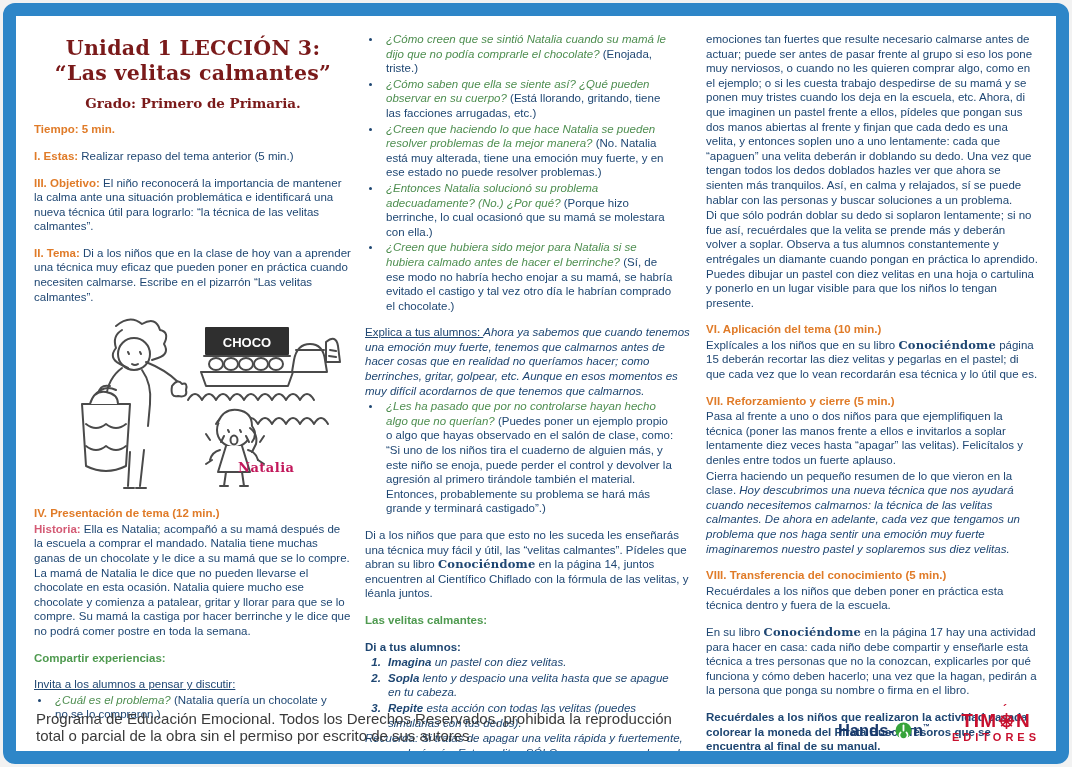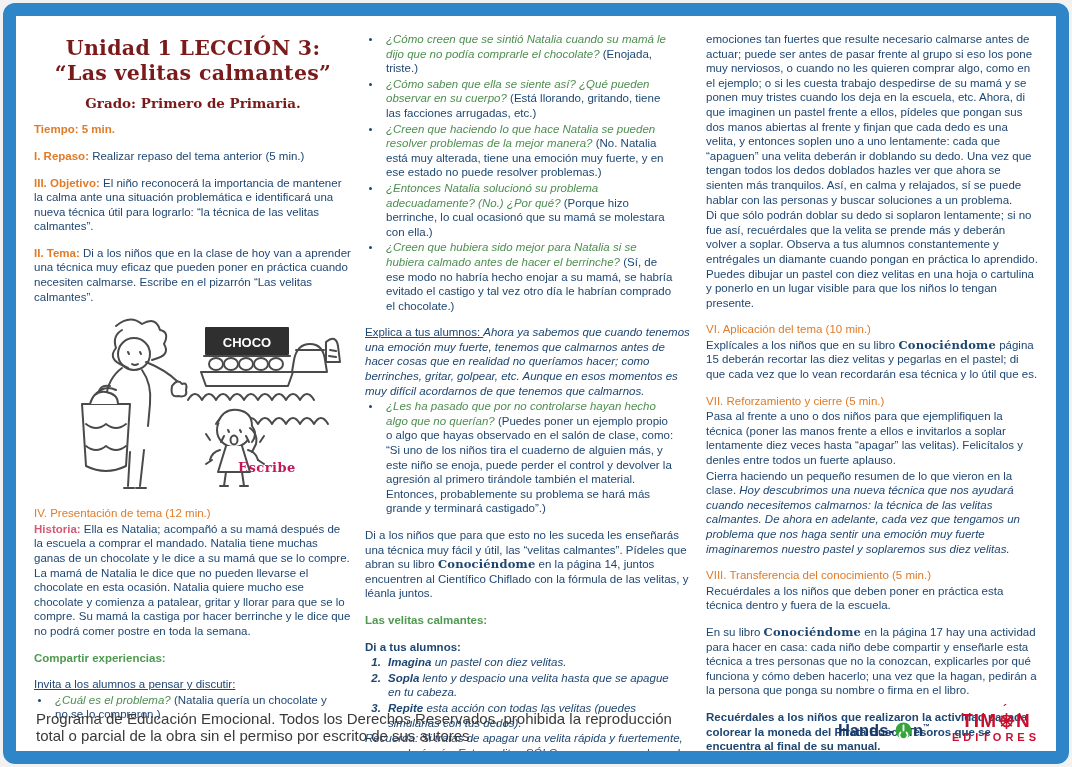--- a/index.html
+++ b/index.html
@@ -39,21 +39,21 @@
     font-family:"DejaVu Serif",serif;
     font-weight:bold;color:#7a1a1a;
     font-size:13.5px;margin-top:10px;
   }
 
   
   .block{margin:12px 0 0 0;}
   .block:first-child{margin-top:0;}
   .block.tight{margin-top:1px;}
   p.block{margin-bottom:0;}
-  .h-orange{color:#e07b28;font-weight:normal;}
+  .h-orange{color:#e07b28;font-weight:bold;}
   .h-green{color:#4f9a50;font-weight:bold;}
   ul.block{padding-left:17px;margin-bottom:0;}
   ol.block{padding-left:19px;margin-bottom:0;}
   li{margin:0 16px 1px 0;padding-left:4px;}
   li::marker{color:#1e4672;font-size:10px;}
   ol li::marker{font-weight:bold;font-style:italic;font-size:11.5px;}
 
   
   .seg-n{}
   .seg-i{font-style:italic;}
@@ -115,21 +115,21 @@
       <div class="doc-header">
         <div class="doc-title">
           <div>Unidad 1 LECCIÓN 3:</div>
           <div>“Las velitas calmantes”</div>
         </div>
         <div class="doc-grade">Grado: Primero de Primaria.</div>
       </div>
 
       <div>
           <p class="block para"><span class="seg-ob">Tiempo: 5 min.</span></p>
-          <p class="block para"><span class="seg-ob">I. Repaso: </span><span class="seg-n">Realizar repaso del tema anterior (5 min.)</span></p>
+          <p class="block para"><span class="seg-ob">I. Estas: </span><span class="seg-n">Realizar repaso del tema anterior (5 min.)</span></p>
           <p class="block para"><span class="seg-ob">III. Objetivo: </span><span class="seg-n">El niño reconocerá la importancia de mantener la calma ante una situación problemática e identificará una nueva técnica útil para lograrlo: “la técnica de las velitas calmantes”.</span></p>
           <p class="block para"><span class="seg-ob">II. Tema: </span><span class="seg-n">Di a los niños que en la clase de hoy van a aprender una técnica muy eficaz que pueden poner en práctica cuando necesiten calmarse. Escribe en el pizarrón “Las velitas calmantes”.</span></p>
         </div>
 
       <div class="illustration">
         <svg width="310" height="192" viewBox="0 0 310 192">
           <g fill="none" stroke="#4a4a4a" stroke-width="2" stroke-linecap="round" stroke-linejoin="round">
 
             <rect x="168" y="16" width="82" height="26" fill="#2f2f2f" stroke="#2f2f2f"></rect>
 
@@ -174,21 +174,21 @@
             <ellipse cx="196" cy="128" rx="3.5" ry="4.5"></ellipse>
             <path d="M186 124 l-3 6 M208 124 l3 6"></path>
 
             <path d="M188 134 l-8 26 h32 l-8 -26" fill="#fff"></path>
             <path d="M182 138 q-8 2 -10 10 M210 138 q8 2 10 10"></path>
             <path d="M172 128 l-4 -6 M174 148 l-6 4 M222 130 l4 -6 M220 148 l6 4"></path>
             <path d="M188 160 l-2 14 M204 160 l2 14 M182 174 h8 M202 174 h8"></path>
           </g>
           <text x="209" y="35" fill="#ffffff" font-size="13" font-weight="bold" text-anchor="middle">CHOCO</text>
         </svg>
-        <div class="natalia-label">Escribe</div>
+        <div class="natalia-label">Natalia</div>
       </div>
 
       <div>
           <div class="block h-orange">IV. Presentación de tema (12 min.)</div>
           <p class="block para tight"><span class="seg-pk">Historia: </span><span class="seg-n">Ella es Natalia; acompañó a su mamá después de la escuela a comprar el mandado. Natalia tiene muchas ganas de un chocolate y le dice a su mamá que se lo compre. La mamá de Natalia le dice que no pueden llevarse el chocolate en esta ocasión. Natalia quiere mucho ese chocolate y comienza a patalear, gritar y llorar para que se lo compre. Su mamá la castiga por hacer berrinche y le dice que no podrá comer postre en toda la semana.</span></p>
           <div class="block h-green">Compartir experiencias:</div>
           <p class="block para"><span class="seg-u">Invita a los alumnos a pensar y discutir:</span></p>
           <ul class="block bullets tight">
             <li><span class="seg-g">¿Cuál es el problema? </span><span class="seg-n">(Natalia quería un chocolate y no se lo compraron.)</span></li>
           </ul>

